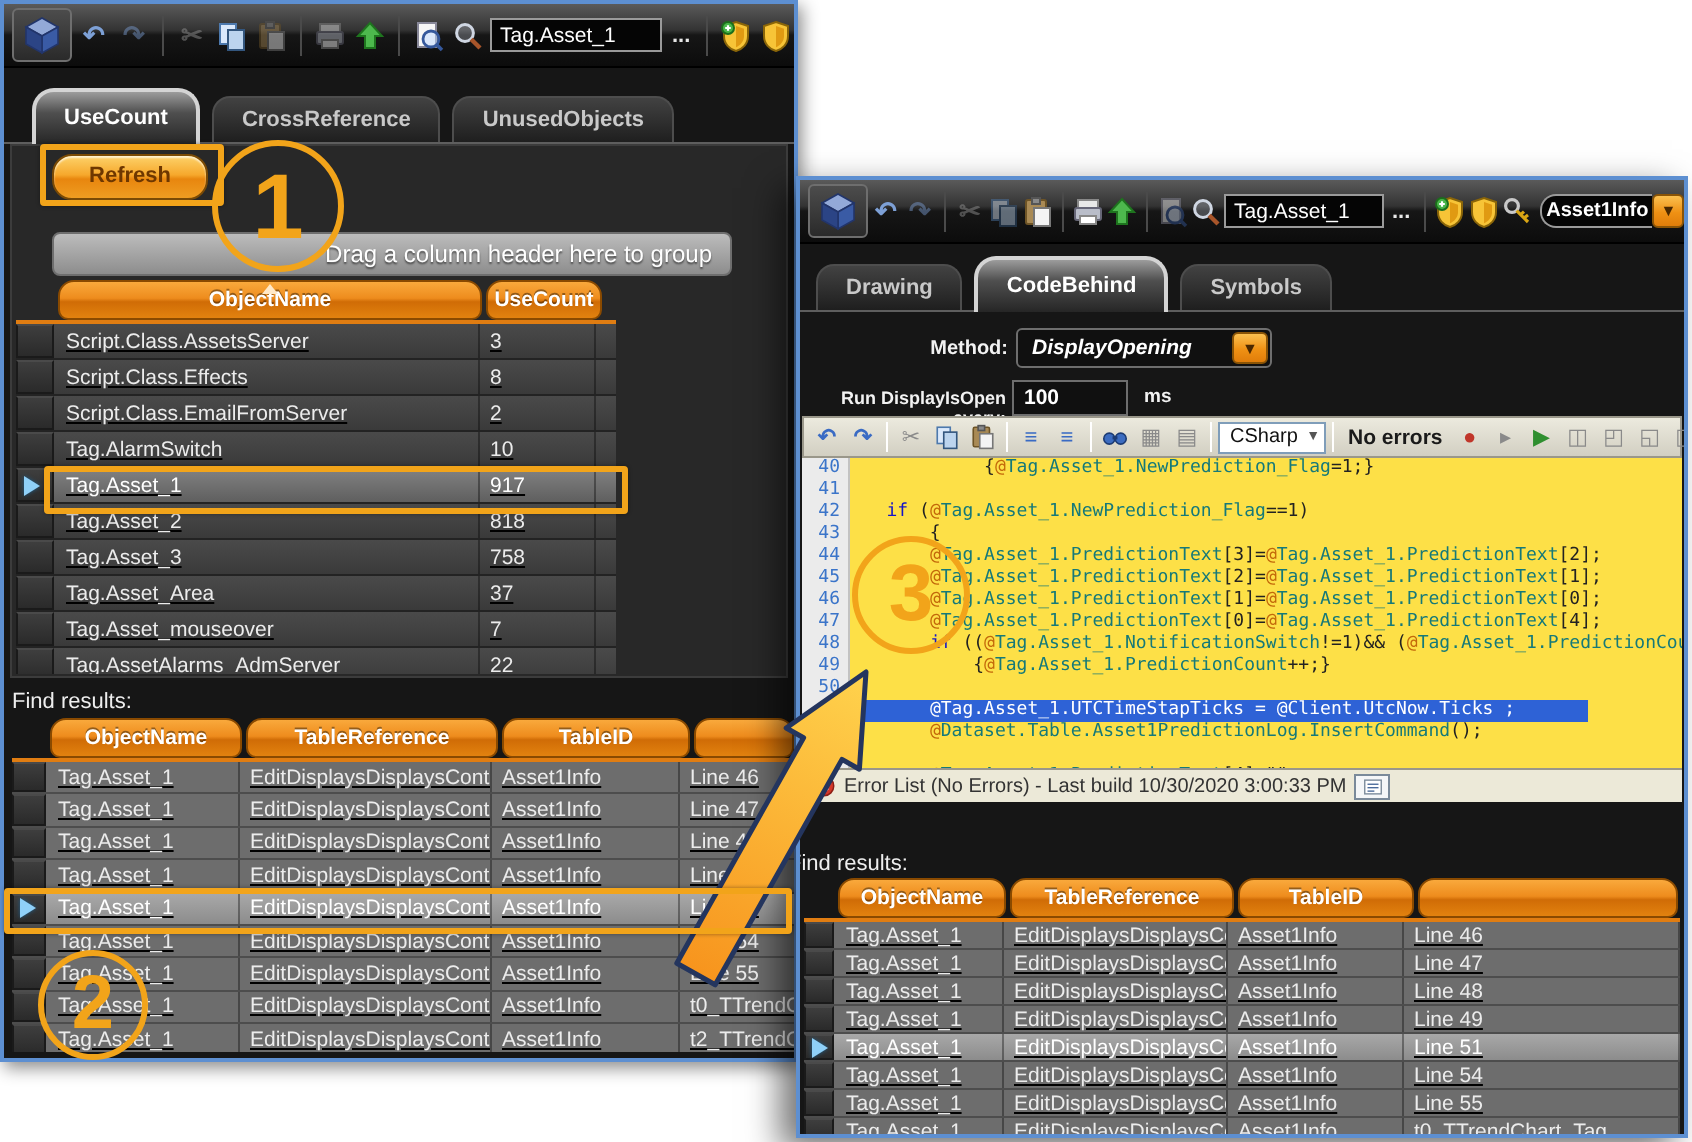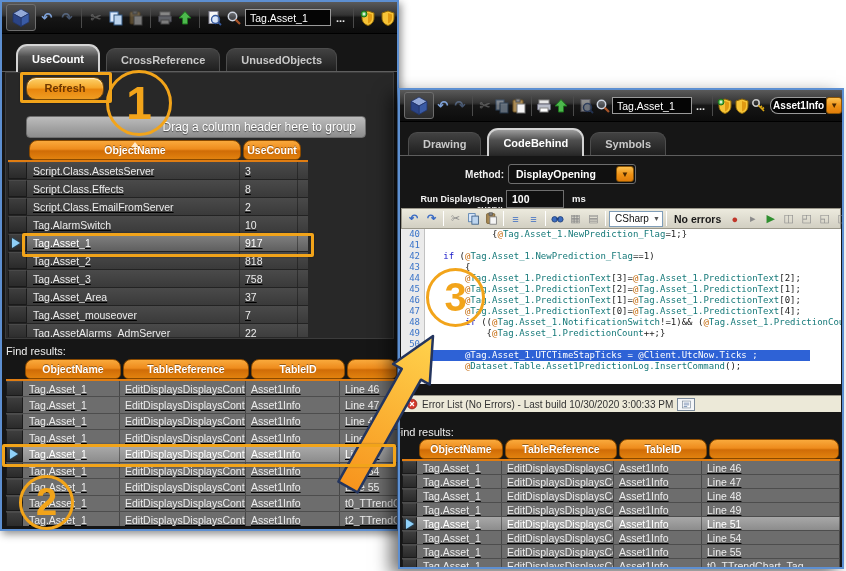--- a/index.html
+++ b/index.html
@@ -79,46 +79,46 @@
   .t-cell.grow { flex:1; }
   .uct .t-row { background:linear-gradient(#4a4a4a,#3a3a3a); }
   .uct .t-row.sel { background:linear-gradient(#828282,#5f5f5f); }
   .fnd .t-row { background:#6d6d6d; border-bottom:1px solid #4d4d4d; }
   .fnd .t-row.sel { background:linear-gradient(#a8a8a8,#8c8c8c); }
   .t-row.sel .t-cell { color:#fff; }
 
   
   .rlabel { position:absolute; color:#f2f2f2; font-weight:bold; text-align:right; }
   .mcombo { position:absolute; height:20px; background:#101010; border:1px solid #6e6e6e; border-radius:3px;
-        color:#fff; font-size:10.5px; font-weight:bold; display:flex; align-items:center; padding-left:7px; }
+        color:#fff; font-size:10.5px; font-weight:bold; display:flex; align-items:center; padding-left:7px;font-style:italic; }
   .mcombo .combo-arrow { position:absolute; right:1px; top:1px; height:16px; width:18px; }
   .rinput { position:absolute; height:18px; background:#101010; border:1px solid #6e6e6e; color:#fff;
         font-family:"Liberation Sans",sans-serif; font-size:10.5px; font-weight:bold; padding:0 5px; }
 
   
   .codebar { position:absolute; height:21px; background:linear-gradient(#eceade,#d2cfc2); border:1px solid #9a978a;
         display:flex; align-items:center; gap:1px; padding:0 3px; font-size:11px; }
   .cbtn { width:17px; height:17px; display:flex; align-items:center; justify-content:center; font-size:11px; flex:none; }
   .cbtn.blue { color:#3a6bc4; font-weight:bold; }
   .cbtn.gray { color:#8a8a8a; }
   .csep { width:1px; height:15px; background:#aaa79a; border-right:1px solid #fff; margin:0 2px; flex:none; }
   .csel-box { height:16px; width:54px; background:#fff; border:1px solid #7f9db9; font-size:10px; color:#111;
         display:flex; align-items:center; justify-content:space-between; padding:0 2px 0 5px; flex:none; }
   .noerr { font-size:10.5px; color:#1a1a1a; font-weight:bold; padding:0 4px; white-space:nowrap; }
-  .codearea { position:absolute; background:#ffffff; overflow:hidden;
+  .codearea { position:absolute; background:#fde047; overflow:hidden;
         font-family:"DejaVu Sans Mono",monospace; font-size:9px; }
   .cl { display:flex; height:11px; line-height:11px; white-space:pre; }
   .ln { flex:none; width:24px; background:#ebebeb; border-right:1px solid #c2c2c2; color:#3a74c9;
         text-align:right; padding-right:4px; }
   .ct { color:#222; padding-left:2px; display:inline-block; }
   .ct i { font-style:normal; }
   .ct .kw { color:#1414c8; }
   .ct .ty { color:#157979; }
   .ct .at { color:#c3680a; }
-  .cl.csel .ct { background:#2e62d6; color:#fff; padding-right:52px; }
+  .cl.csel .ct { background:#2e62d6; color:#fff; padding-right:36px; }
   .cl.csel .ct i { color:#fff; }
 
   .errbar { position:absolute; height:17px; background:#ece9d8; border-top:1px solid #9a978a;
         display:flex; align-items:center; gap:4px; padding:0 5px; font-size:10px; color:#333; }
   .minibox { width:18px; height:13px; border:1px solid #7a8a9a; background:#f4f6f8;
         display:flex; align-items:center; justify-content:center; }
 
   
   .anno { position:absolute; z-index:40; pointer-events:none; }
   .anno-rect { border:3px solid #f2a41a; border-radius:2px; box-shadow:0 0 2px rgba(0,0,0,.4); }
@@ -559,21 +559,21 @@
         <div class="cl"><span class="ln">47</span><span class="ct">       <i class="at">@</i><i class="ty">Tag.Asset_1.PredictionText</i>[0]=<i class="at">@</i><i class="ty">Tag.Asset_1.PredictionText</i>[4];</span></div>
         <div class="cl"><span class="ln">48</span><span class="ct">       <i class="kw">if</i> ((<i class="at">@</i><i class="ty">Tag.Asset_1.NotificationSwitch</i>!=1)&amp;&amp; (<i class="at">@</i><i class="ty">Tag.Asset_1.PredictionCount</i>&lt;4))</span></div>
         <div class="cl"><span class="ln">49</span><span class="ct">           {<i class="at">@</i><i class="ty">Tag.Asset_1.PredictionCount</i>++;}</span></div>
         <div class="cl"><span class="ln">50</span><span class="ct"></span></div>
         <div class="cl csel"><span class="ln">51</span><span class="ct">       <i class="at">@</i><i class="ty">Tag.Asset_1.UTCTimeStapTicks</i> = <i class="at">@</i><i class="ty">Client.UtcNow.Ticks</i> ;</span></div>
         <div class="cl"><span class="ln"></span><span class="ct">       <i class="at">@</i><i class="ty">Dataset.Table.Asset1PredictionLog.InsertCommand</i>();</span></div>
         <div class="cl"><span class="ln"></span><span class="ct"></span></div>
         <div class="cl"><span class="ln"></span><span class="ct">       <i class="at">@</i><i class="ty">Tag.Asset_1.PredictionText</i>[4]="";</span></div>
       </div>
 
-    <div class="errbar" style="left:1px; top:305px; width:440px;">
+    <div class="errbar" style="left:1px; top:294px; width:440px;">
       <svg class="ic" style="width:12px;height:12px">
           <use href="#i-err"></use>
         </svg>
       <span>Error List (No Errors) - Last build 10/30/2020 3:00:33 PM</span>
       <span class="minibox">
           <svg class="ic" style="width:11px;height:11px">
             <use href="#i-list"></use>
           </svg>
         </span>
     </div>

